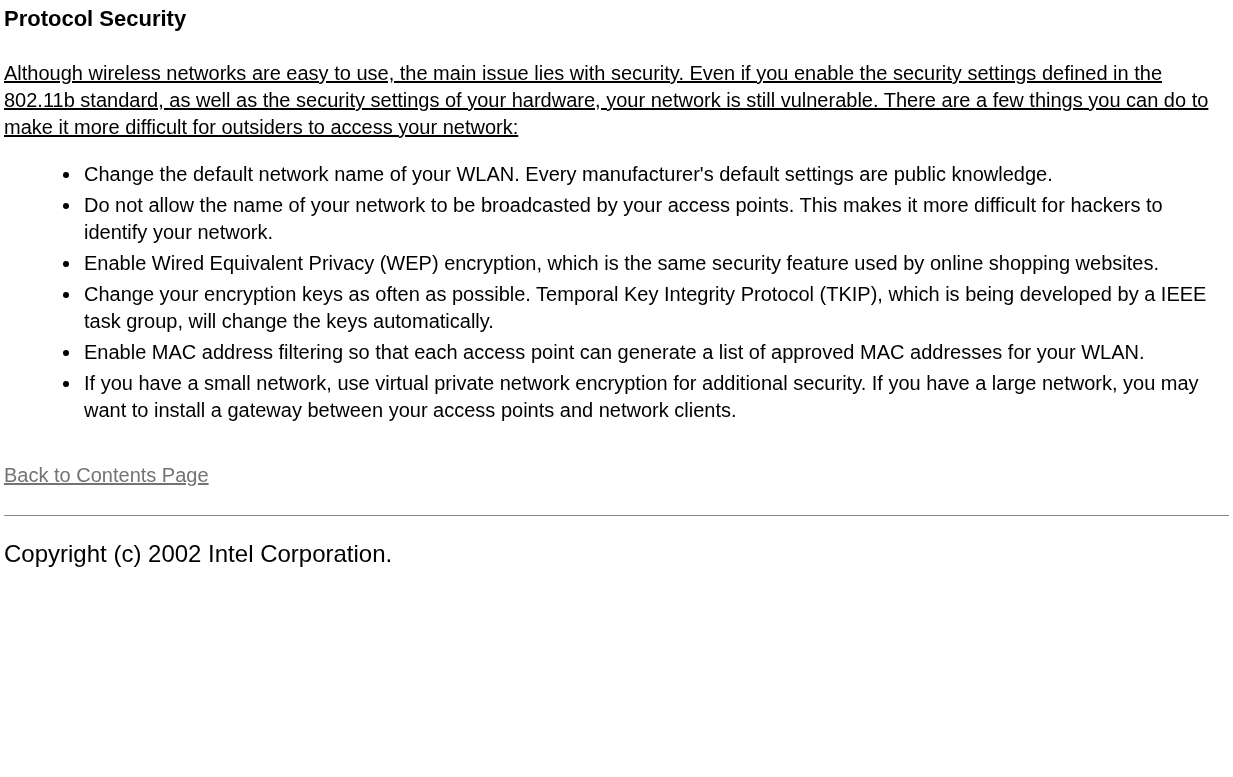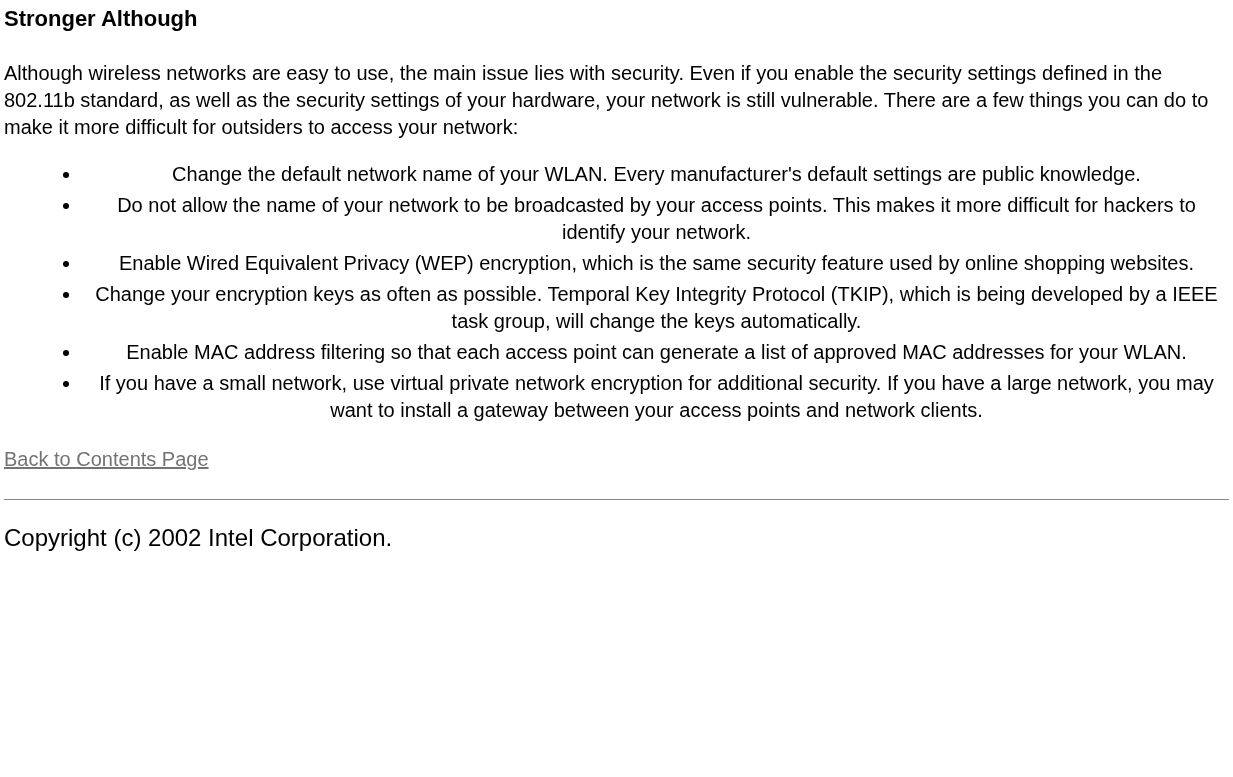--- a/index.html
+++ b/index.html
@@ -12,26 +12,26 @@
     box-sizing: border-box;
   }
   h2.heading {
     font-size: 22px;
     font-weight: bold;
     margin: 6px 0 28px 0;
   }
   p.intro {
     margin: 12px 0 20px 0;
     line-height: 1.35;
+    text-decoration: underline;
   }
   ul.bullets {
     list-style-type: disc;
-    margin: 6px 0 24px 0;
+    margin: 6px 0 40px 0;
     padding-left: 78px;
-    text-align: center;
   }
   ul.bullets li {
     margin: 4px 0;
     line-height: 1.35;
     padding-left: 2px;
   }
   a.link {
     color: #737373;
     text-decoration: underline;
   }
@@ -40,21 +40,21 @@
     border: none;
     border-top: 1px solid #888;
   }
   .copyright {
     font-size: 24px;
   }
 </style>
 </head>
 <body>
 
-<h2 class="heading">Stronger Although</h2>
+<h2 class="heading">Protocol Security</h2>
 
 <p class="intro">Although wireless networks are easy to use, the main issue lies with security. Even if you enable the security settings defined in the 802.11b standard, as well as the security settings of your hardware, your network is still vulnerable. There are a few things you can do to make it more difficult for outsiders to access your network:</p>
 
 <ul class="bullets">
   <li>Change the default network name of your WLAN. Every manufacturer's default settings are public knowledge.</li>
   <li>Do not allow the name of your network to be broadcasted by your access points. This makes it more difficult for hackers to identify your network.</li>
   <li>Enable Wired Equivalent Privacy (WEP) encryption, which is the same security feature used by online shopping websites.</li>
   <li>Change your encryption keys as often as possible. Temporal Key Integrity Protocol (TKIP), which is being developed by a IEEE task group, will change the keys automatically.</li>
   <li>Enable MAC address filtering so that each access point can generate a list of approved MAC addresses for your WLAN.</li>
   <li>If you have a small network, use virtual private network encryption for additional security. If you have a large network, you may want to install a gateway between your access points and network clients.</li>

